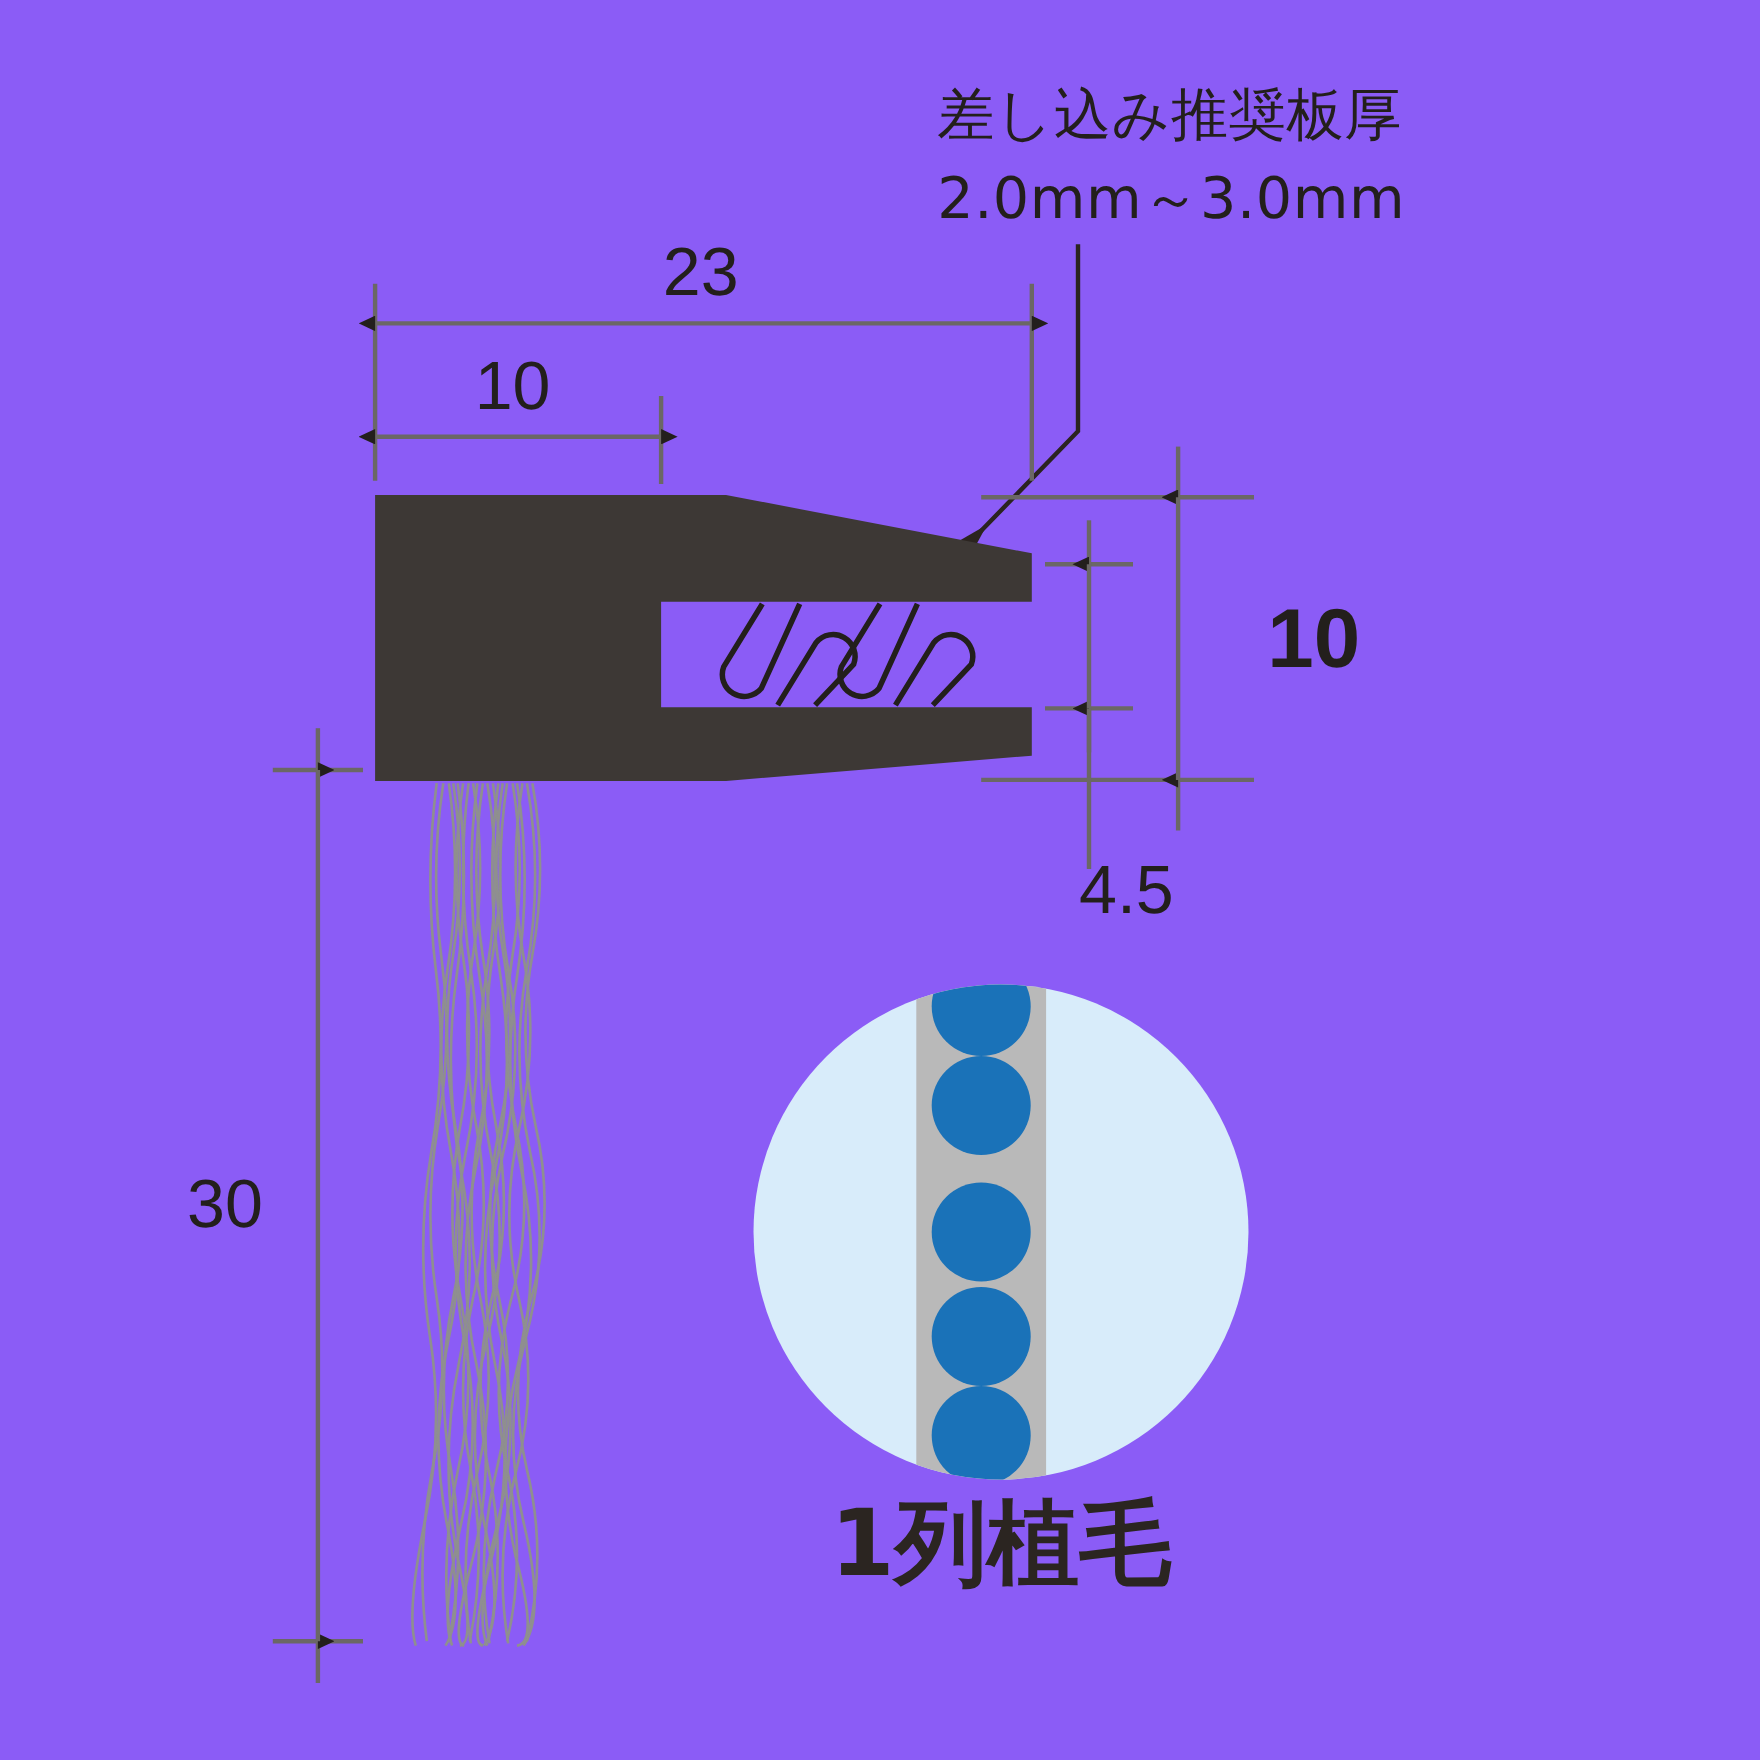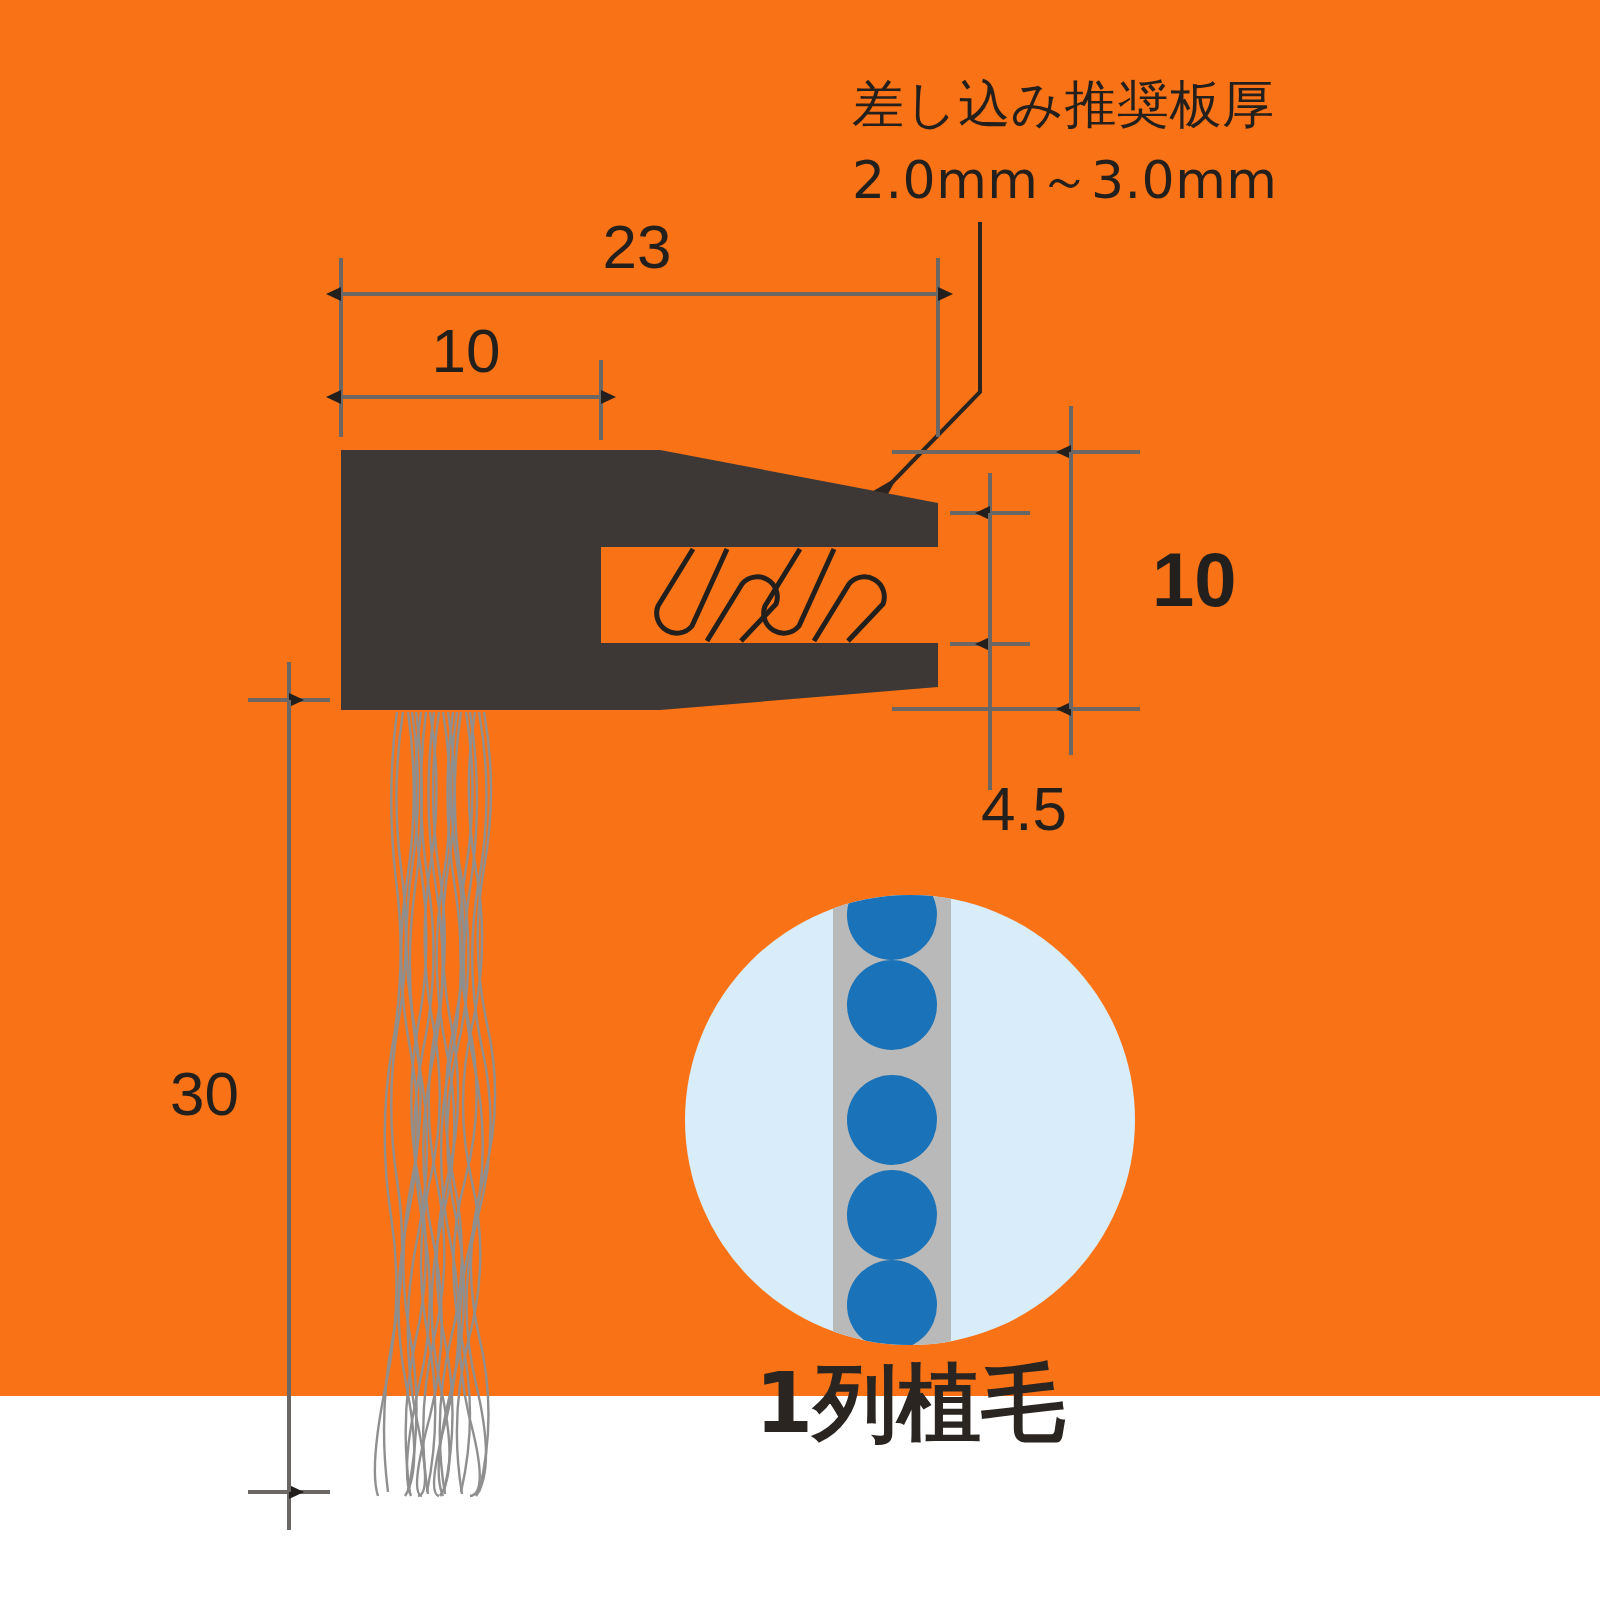--- a/index.html
+++ b/index.html
@@ -10,22 +10,22 @@
   body {
     width: 1600px;
     height: 1600px;
     overflow: hidden;
     font-family: "Liberation Sans", "DejaVu Sans", sans-serif;
     color: #231f1c;
   }
   #stage {
     position: relative;
     width: 1600px;
-    height: 1396px;
-    background: #f97316;
+    height: 1600px;
+    background: #8b5cf6;
   }
   #stage svg {
     position: absolute;
     left: 0;
     top: 0;
   }
   .jp-note {
     font-family: "DejaVu Sans", "Liberation Sans", sans-serif;
     font-size: 52px;
     font-weight: 500;

